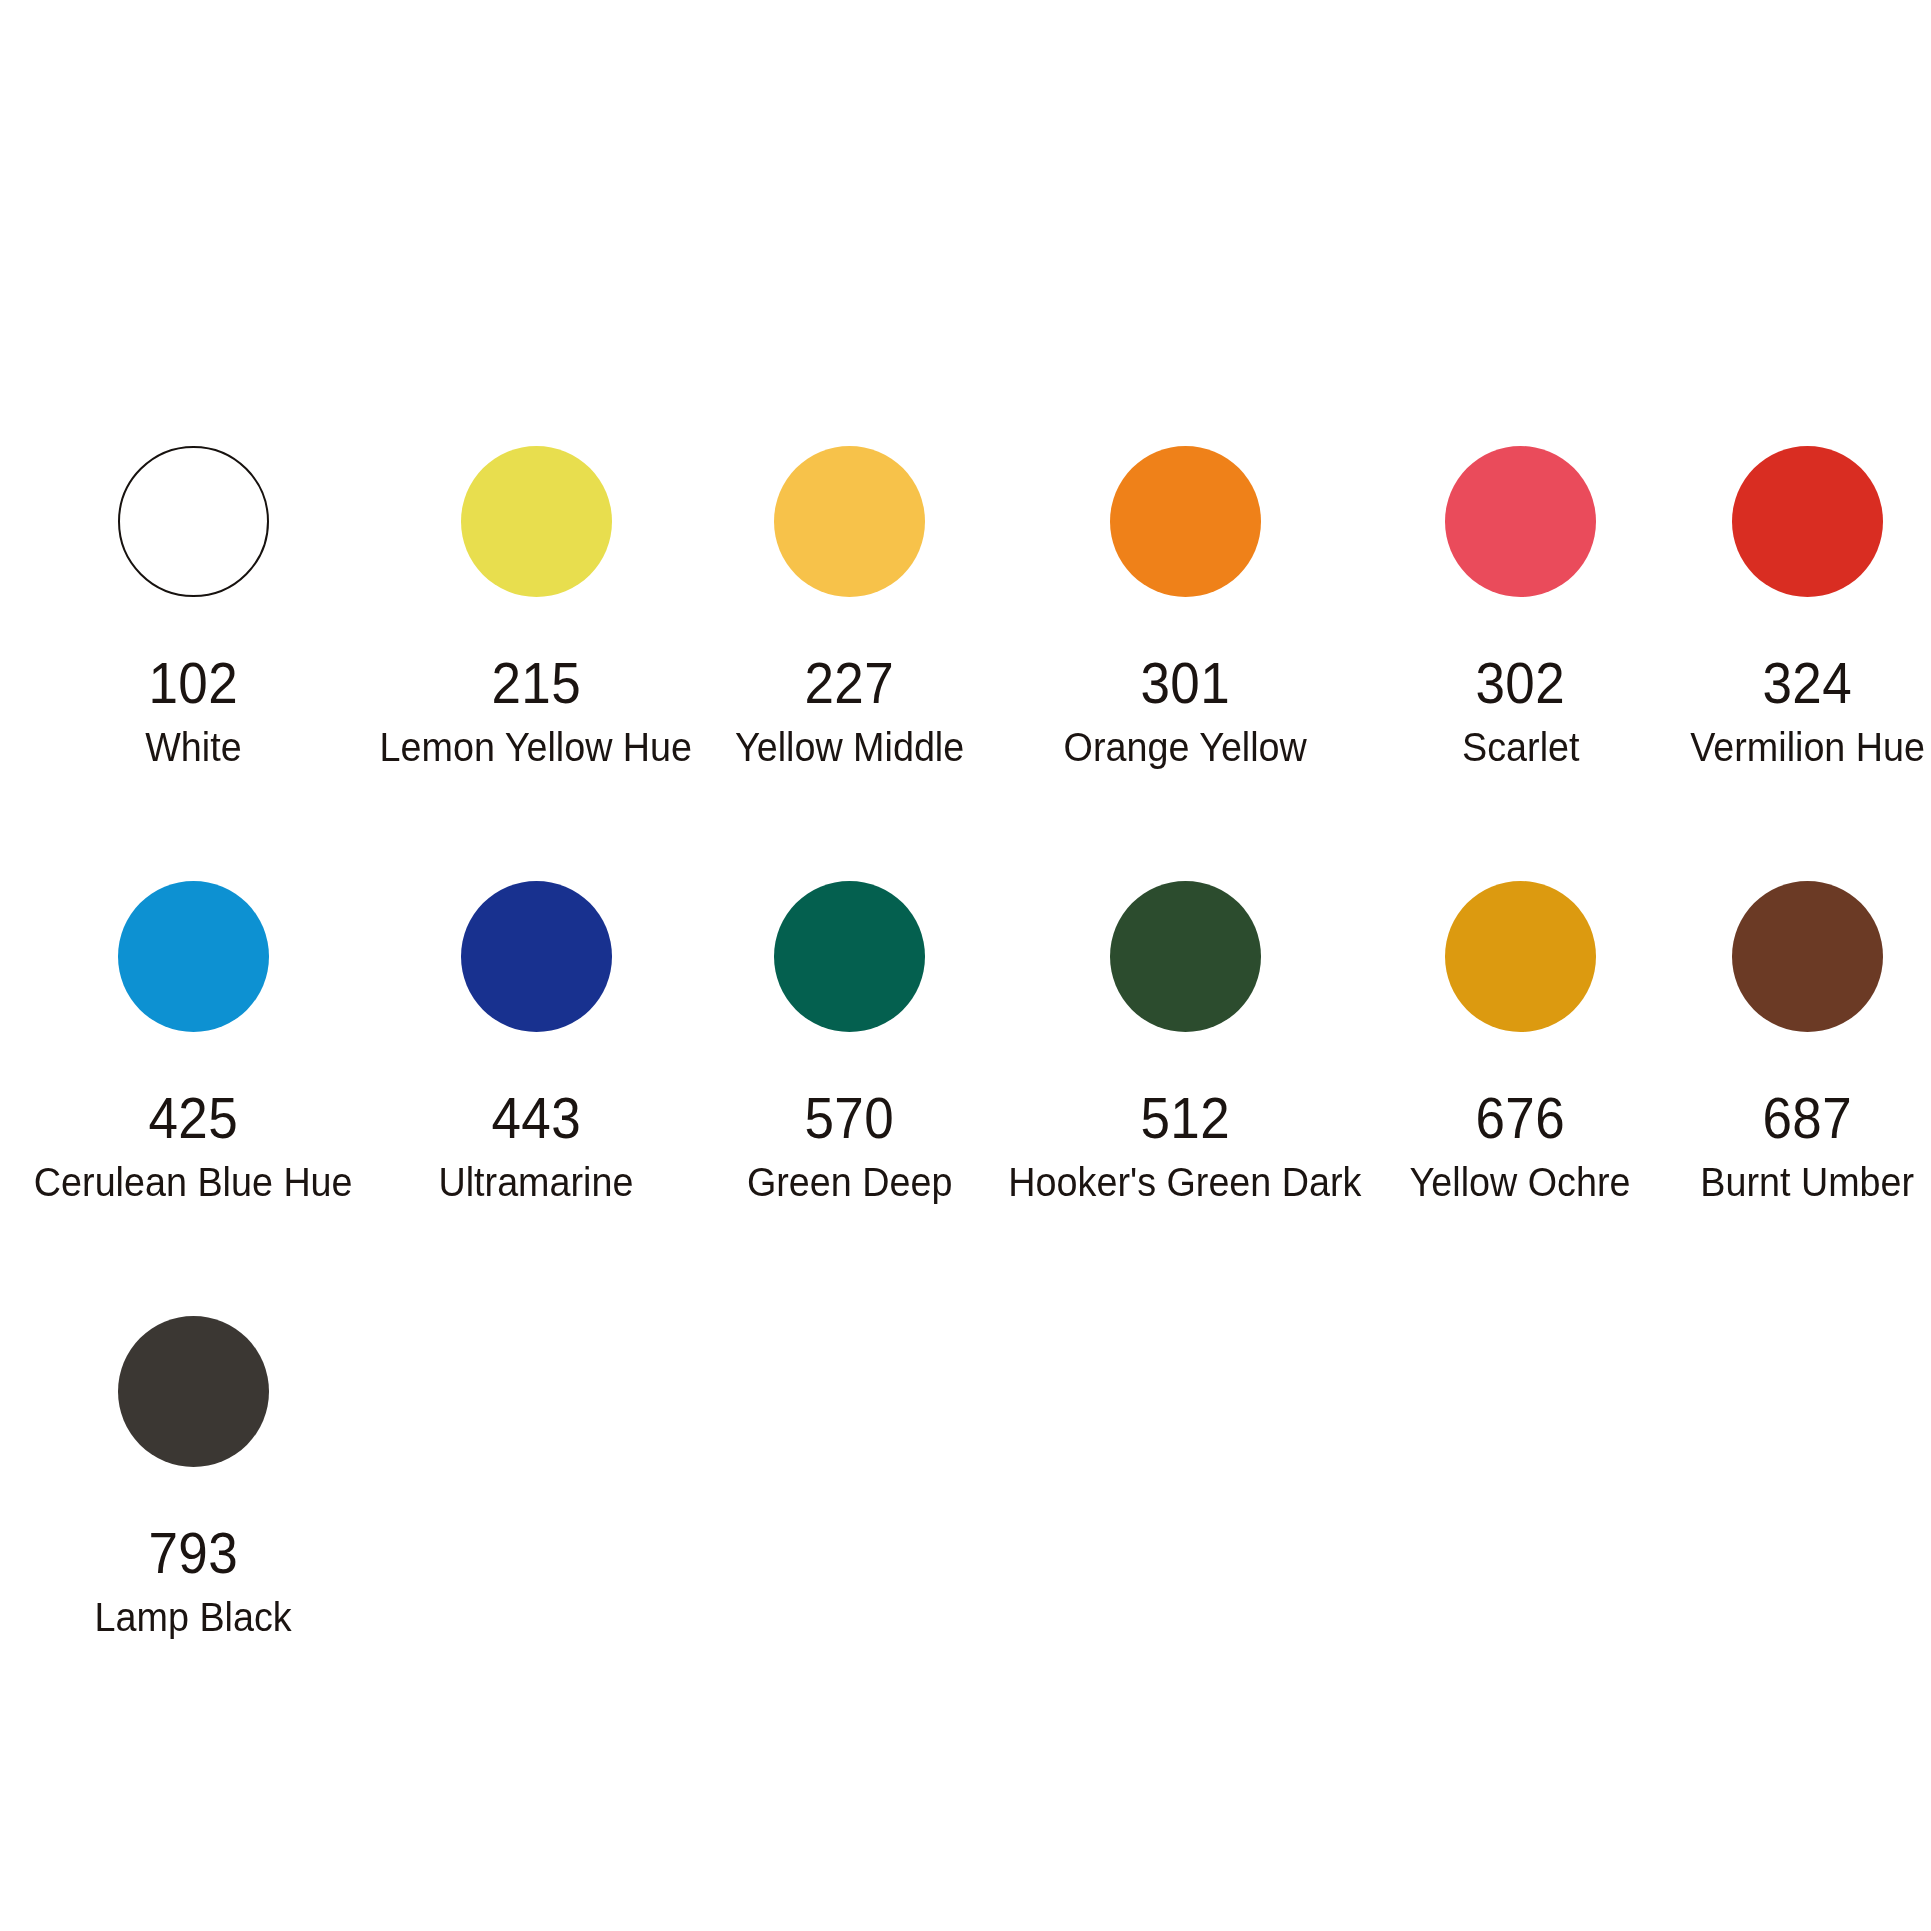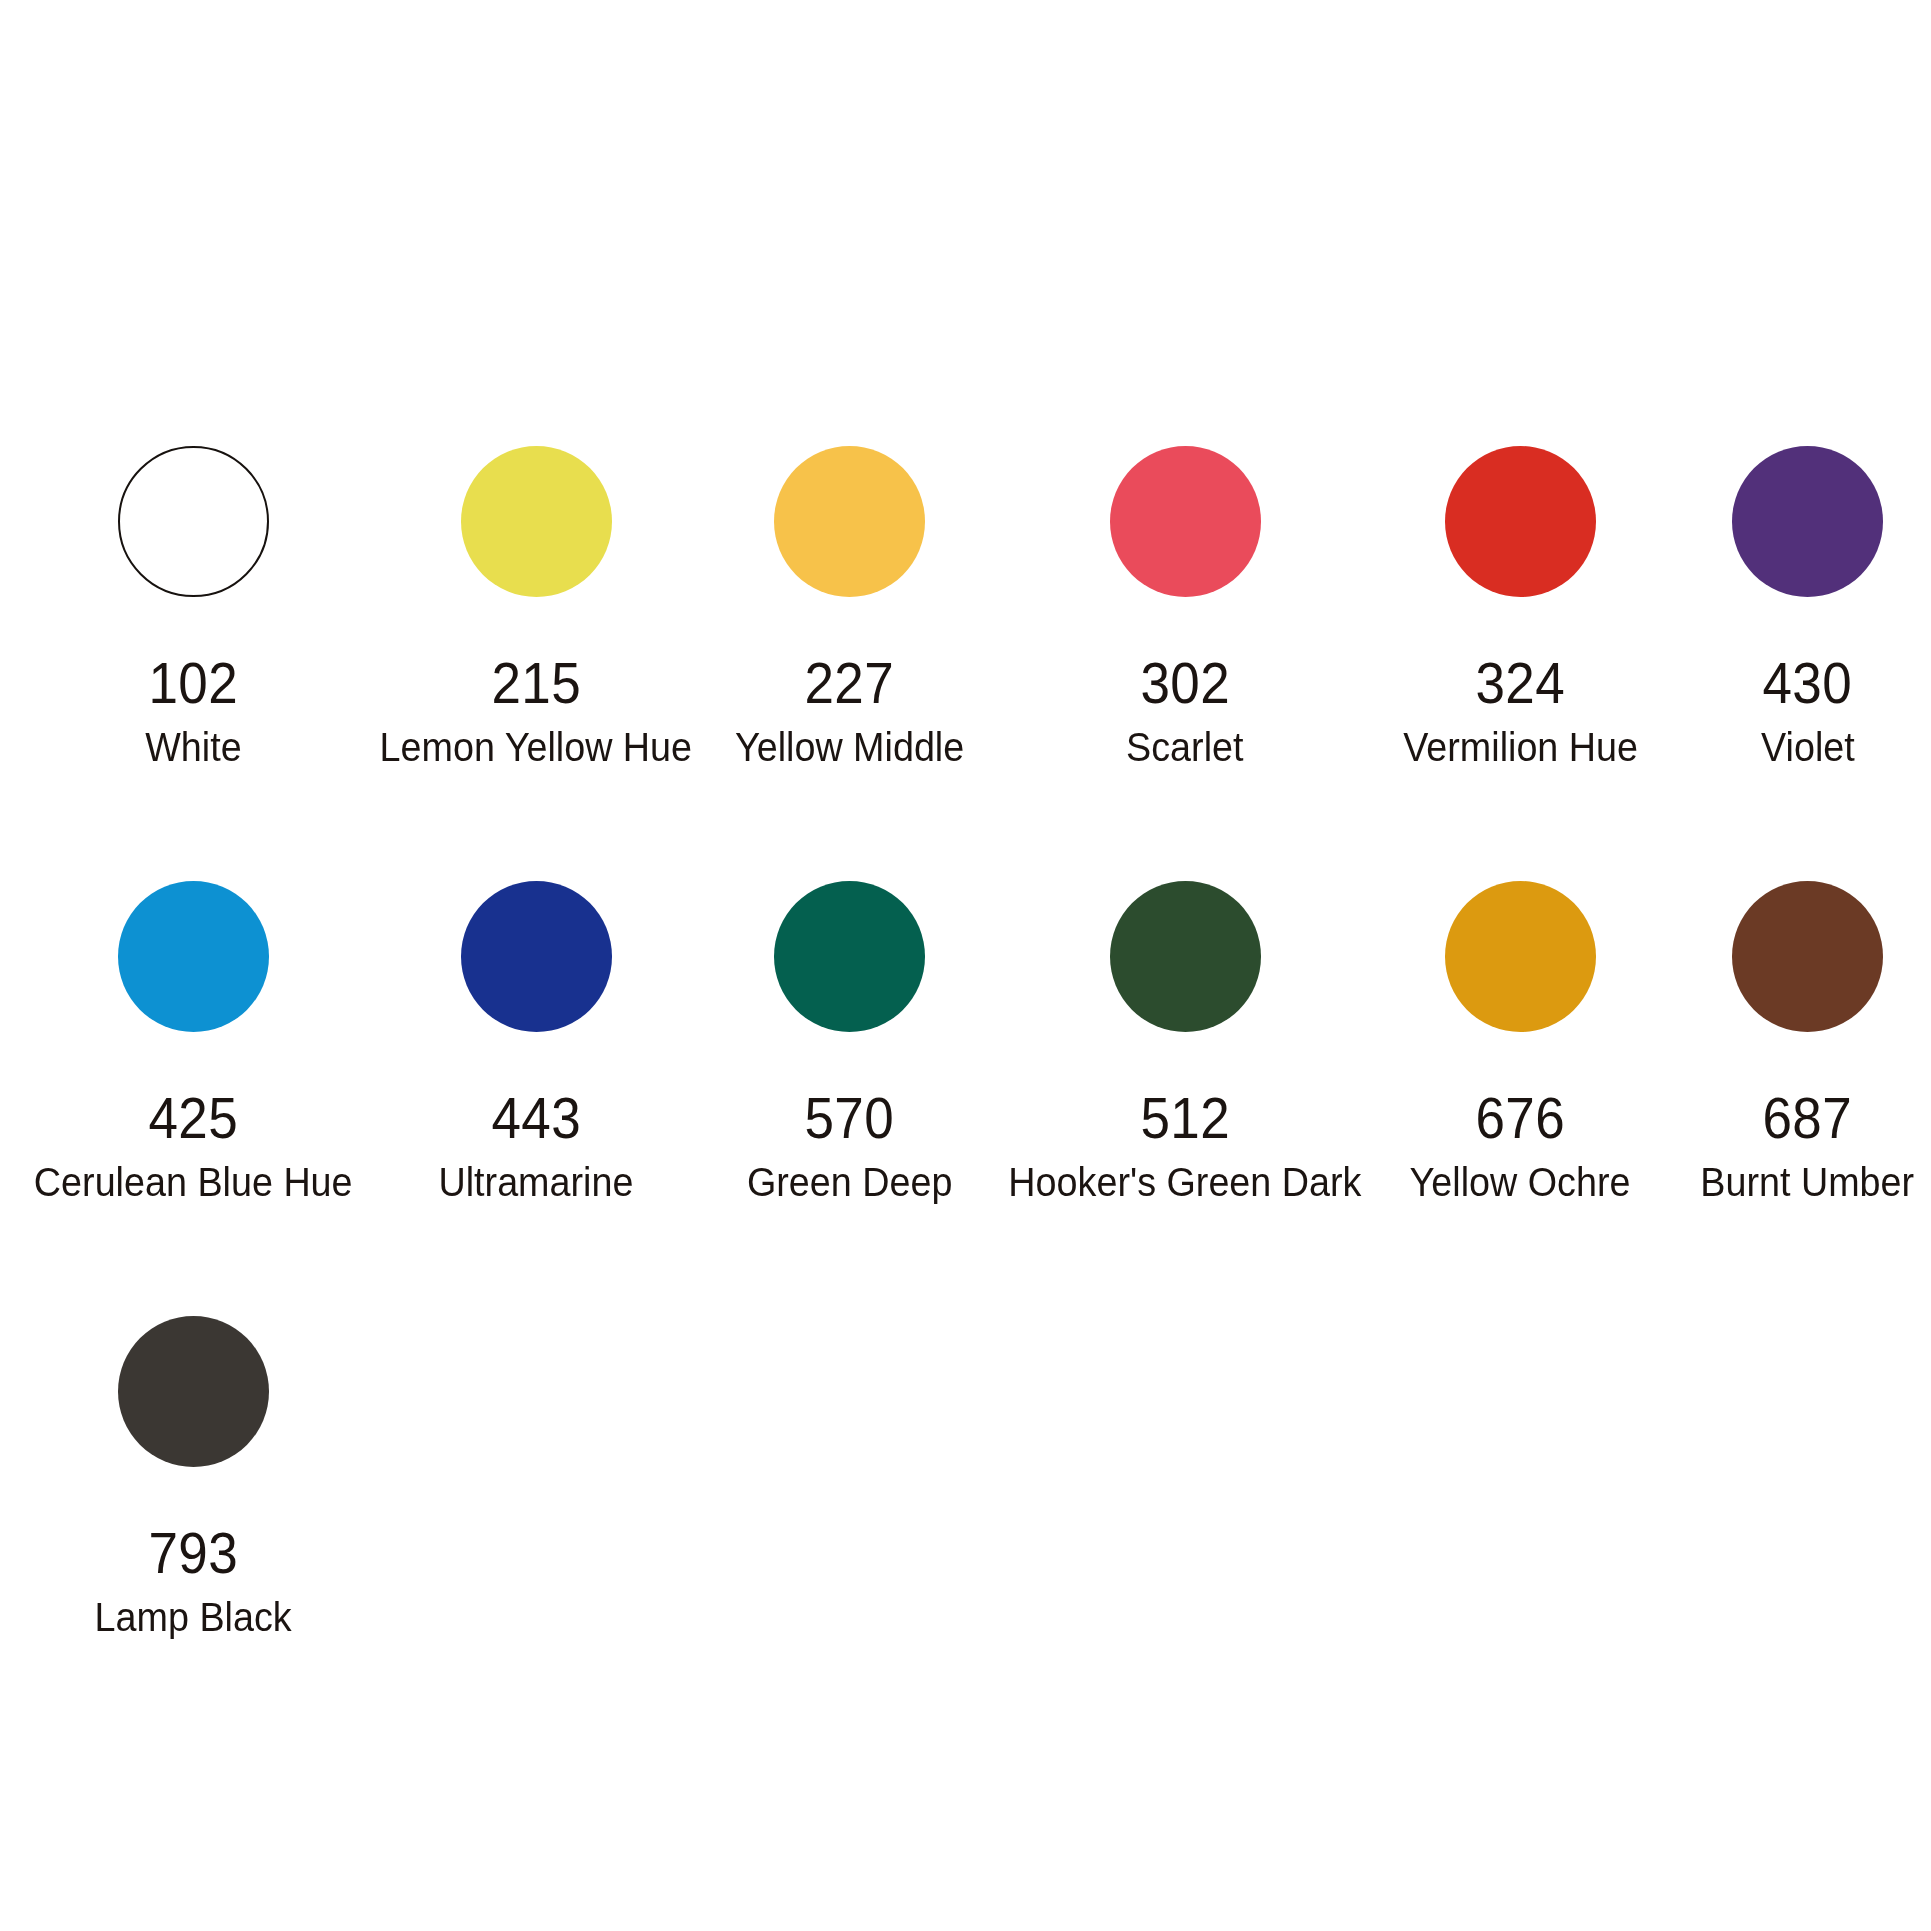--- a/index.html
+++ b/index.html
@@ -105,38 +105,38 @@
       </div>
       <div class="swatch-cell">
         <div class="swatch-dot-wrap">
           <div class="swatch-dot" style="background: rgb(247, 194, 74);"></div>
         </div>
         <div class="swatch-code">227</div>
         <div class="swatch-name">Yellow Middle</div>
       </div>
       <div class="swatch-cell">
         <div class="swatch-dot-wrap">
+          <div class="swatch-dot" style="background: rgb(239, 129, 25);"></div>
+        </div>
+        <div class="swatch-code">301</div>
+        <div class="swatch-name">Orange Yellow</div>
+      </div>
+      <div class="swatch-cell">
+        <div class="swatch-dot-wrap">
           <div class="swatch-dot" style="background: rgb(234, 75, 91);"></div>
         </div>
         <div class="swatch-code">302</div>
         <div class="swatch-name">Scarlet</div>
       </div>
       <div class="swatch-cell">
         <div class="swatch-dot-wrap">
           <div class="swatch-dot" style="background: rgb(217, 45, 34);"></div>
         </div>
         <div class="swatch-code">324</div>
         <div class="swatch-name">Vermilion Hue</div>
-      </div>
-      <div class="swatch-cell">
-        <div class="swatch-dot-wrap">
-          <div class="swatch-dot" style="background: rgb(82, 48, 122);"></div>
-        </div>
-        <div class="swatch-code">430</div>
-        <div class="swatch-name">Violet</div>
       </div>
       <div class="swatch-cell">
         <div class="swatch-dot-wrap">
           <div class="swatch-dot" style="background: rgb(13, 145, 210);"></div>
         </div>
         <div class="swatch-code">425</div>
         <div class="swatch-name">Cerulean Blue Hue</div>
       </div>
       <div class="swatch-cell">
         <div class="swatch-dot-wrap">

